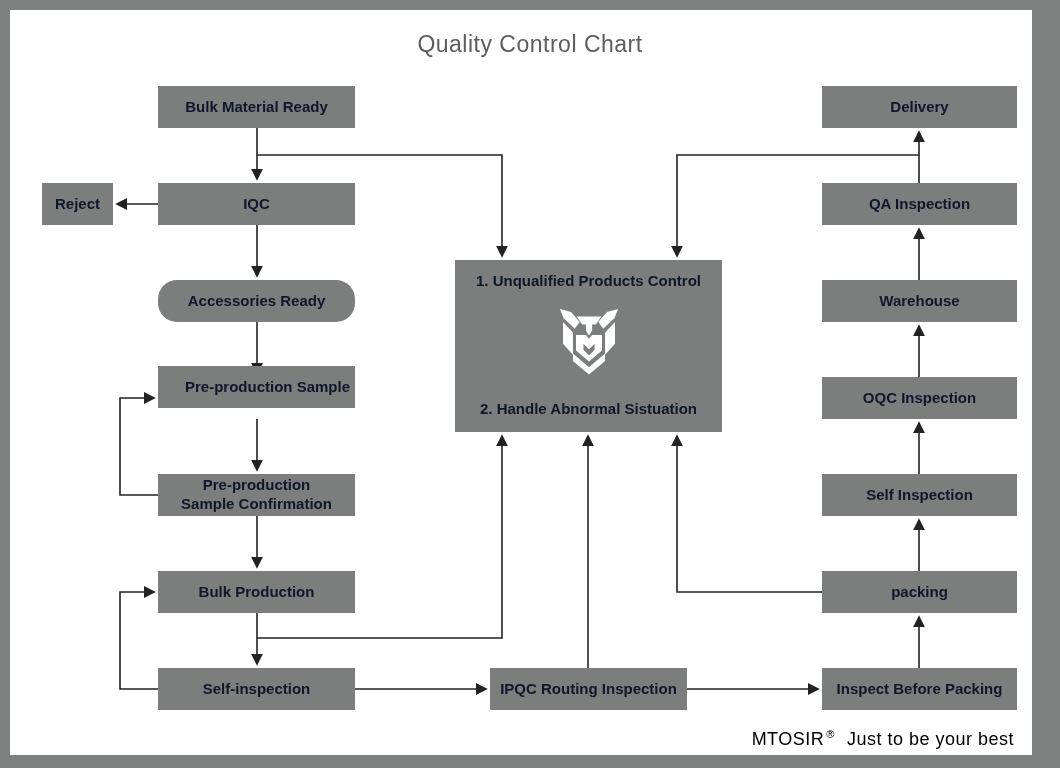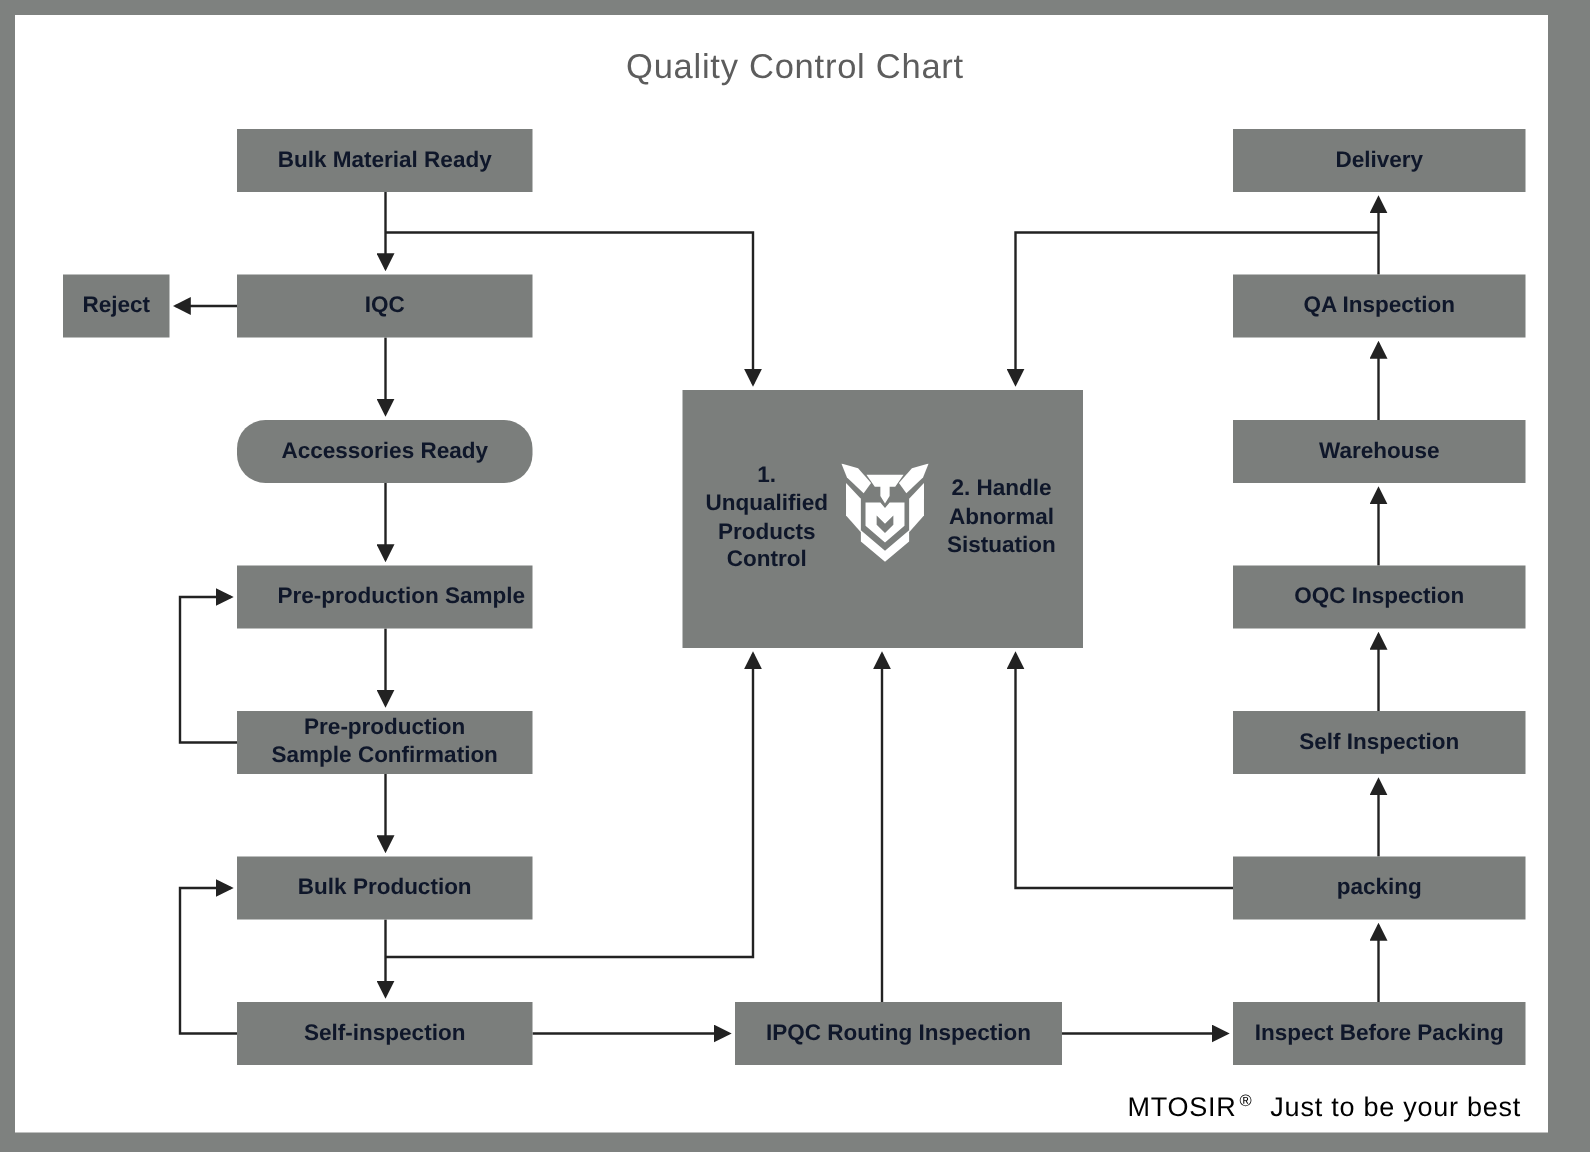--- a/index.html
+++ b/index.html
@@ -43,41 +43,41 @@
     align-items: center;
     justify-content: center;
     text-align: center;
     white-space: pre-line;
   }
   
   .col-l { left: 158px; width: 197px; height: 42px; }
   .n-bulk-material { top: 86px; }
   .n-iqc           { top: 183px; }
   .n-accessories   { top: 280px; border-radius: 19px; }
-  .n-preprod       { top: 377px; padding-left: 22px; }
+  .n-preprod       { top: 366px; padding-left: 22px; }
   .n-confirm       { top: 474px; }
   .n-bulkprod      { top: 571px; }
   .n-selfinsp-l    { top: 668px; }
   .n-reject { left: 42px; top: 183px; width: 71px; height: 42px; }
   
-  .n-ipqc { left: 490px; top: 668px; width: 218px; height: 42px; }
+  .n-ipqc { left: 490px; top: 668px; width: 197px; height: 42px; }
   
   .col-r { left: 822px; width: 195px; height: 42px; }
   .n-delivery   { top: 86px; }
   .n-qa         { top: 183px; }
   .n-warehouse  { top: 280px; }
   .n-oqc        { top: 377px; }
   .n-selfinsp-r { top: 474px; }
   .n-packing    { top: 571px; }
   .n-inspect    { top: 668px; }
   
   .n-center {
     left: 455px; top: 260px;
     width: 267px; height: 172px;
-    flex-direction: row;
+    flex-direction: column;
     justify-content: space-between;
     padding: 12px 8px 13px 8px;
     font-size: 15px;
   }
   .n-center .logo { flex: 0 0 auto; }
 
   .footer {
     position: absolute;
     right: 46px; top: 728px;
     font-size: 18px;

